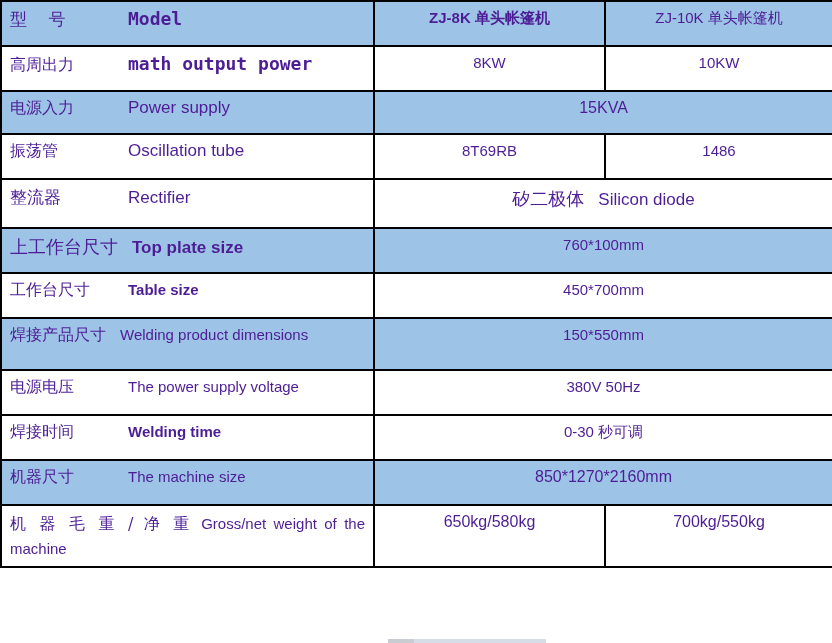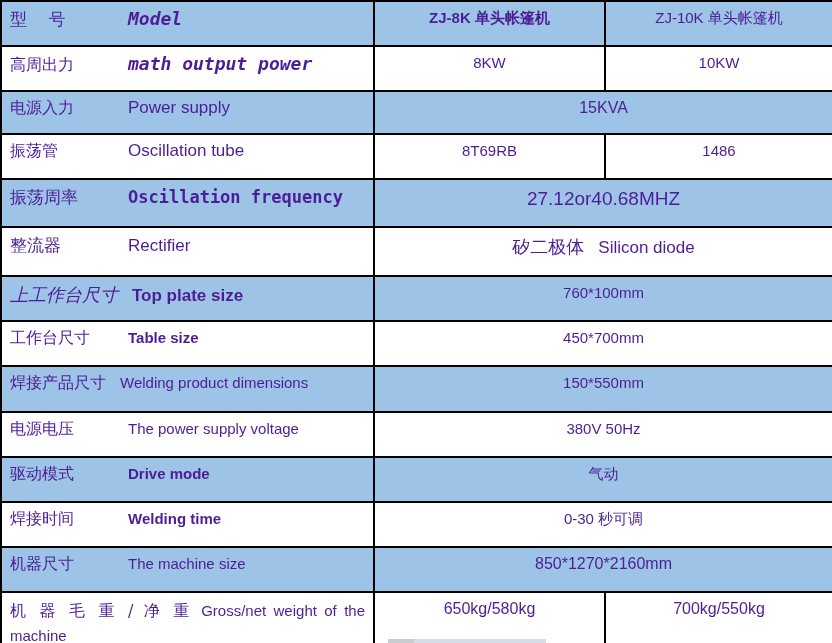--- a/index.html
+++ b/index.html
@@ -2,33 +2,33 @@
 <html><head>
 <meta charset="utf-8">
 <style>
   html,body{margin:0;padding:0;background:#fff;}
   .page{position:relative;width:832px;height:643px;background:#fff;overflow:hidden;
         font-family:"Liberation Sans",sans-serif;color:#4c1d95;}
   table.spec{border-collapse:collapse;table-layout:fixed;width:832px;margin:0;}
   col.c1{width:373px;} col.c2{width:231px;} col.c3{width:228px;}
   td{border:2px solid #000;vertical-align:top;overflow:hidden;}
   tr{height:45px;}
-  tr.h38{height:40px;} tr.h46{height:46px;margin-top:36px;} tr.h62{height:51px;}
+  tr.h38{height:40px;} tr.h46{height:52px;margin-top:36px;} tr.h62{height:51px;}
   tr.blue td{background:#9DC3E6;}
   tr.white td{background:#FFFFFF;}
 
   td.label{padding:6px 8px 4px 8px;}
   .lblflex{display:flex;align-items:baseline;}
   .zh{font-family:"DejaVu Serif",serif;white-space:pre-wrap;flex:none;min-width:118px;}
   .zh.wide{min-width:0;margin-right:14px;}
   .en{flex:1;}
   .mono-b{font-family:"DejaVu Sans Mono",monospace;font-weight:bold;}
   .sans{font-family:"Liberation Sans",sans-serif;font-weight:normal;}
   .sans-b{font-family:"Liberation Sans",sans-serif;font-weight:bold;} .s15{font-size:15px;} .s16{font-size:16px;}
-  .s17{font-size:17px;} .s18{font-size:18px;font-style:italic;}
+  .s17{font-size:17px;} .s18{font-size:18px;}
 
   td.val{text-align:center;padding:7px 4px 16px 4px;font-size:15px;
          font-family:"Liberation Sans",sans-serif;}
   td.val.b{font-weight:bold;}
   td.val.big{font-size:19px;padding-top:8px;}
   td.val.med{font-size:16px;margin-left:16px;}
   .vzh{font-family:"DejaVu Serif",serif;font-size:18px;margin-right:14px;}
   .ven{font-size:17px;}
 
   td.label.justify{display:table-cell;}
@@ -86,29 +86,20 @@
       <td class="label">
         <div class="lblflex">
           <span class="zh s16">振荡管</span>
           <span class="en sans s17">Oscillation tube</span>
         </div>
       </td>
       <td class="val">8T69RB</td>
       <td class="val">1486</td>
     </tr>
 
-    <tr class="blue">
-      <td class="label">
-        <div class="lblflex">
-          <span class="zh s17">振荡周率</span>
-          <span class="en mono-b s17">Oscillation frequency</span>
-        </div>
-      </td>
-      <td class="val big" colspan="2">27.12or40.68MHZ</td>
-    </tr>
 
     <tr class="white">
       <td class="label">
         <div class="lblflex">
           <span class="zh s17">整流器</span>
           <span class="en sans s17">Rectifier</span>
         </div>
       </td>
       <td class="val" colspan="2">
         <span class="vzh">矽二极体</span><span class="ven">Silicon diode</span>
@@ -148,29 +139,20 @@
     <tr class="white">
       <td class="label">
         <div class="lblflex">
           <span class="zh s16">电源电压</span>
           <span class="en sans s15">The power supply voltage</span>
         </div>
       </td>
       <td class="val" colspan="2">380V 50Hz</td>
     </tr>
 
-    <tr class="blue">
-      <td class="label">
-        <div class="lblflex">
-          <span class="zh s16">驱动模式</span>
-          <span class="en sans-b s15">Drive mode</span>
-        </div>
-      </td>
-      <td class="val" colspan="2">气动</td>
-    </tr>
 
     <tr class="white">
       <td class="label">
         <div class="lblflex">
           <span class="zh s16">焊接时间</span>
           <span class="en sans-b s15">Welding time</span>
         </div>
       </td>
       <td class="val" colspan="2">0-30 秒可调</td>
     </tr>

